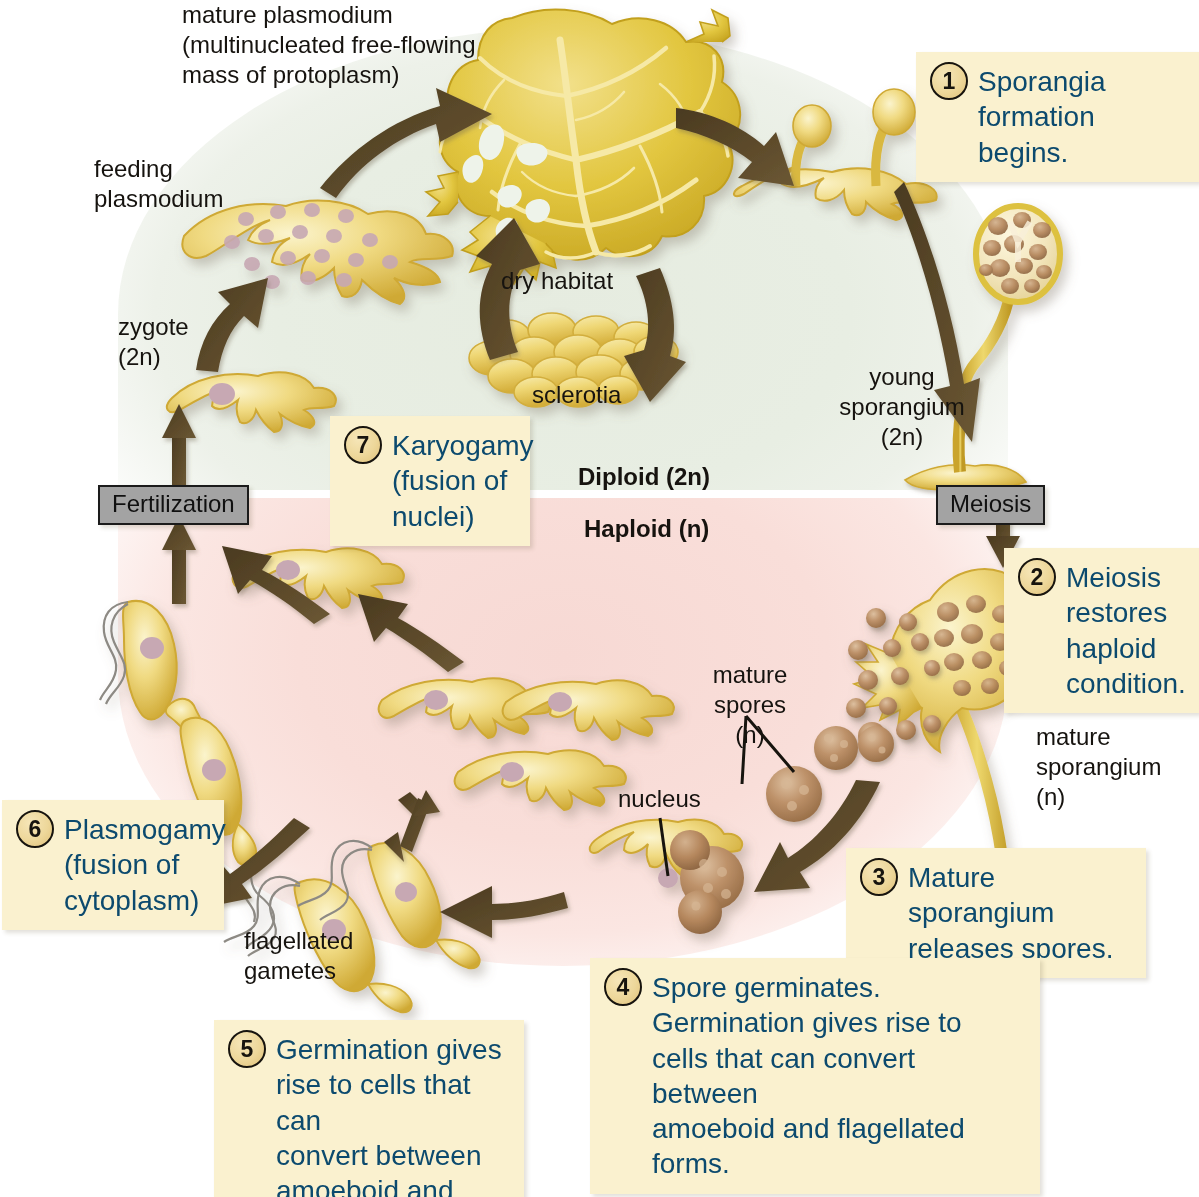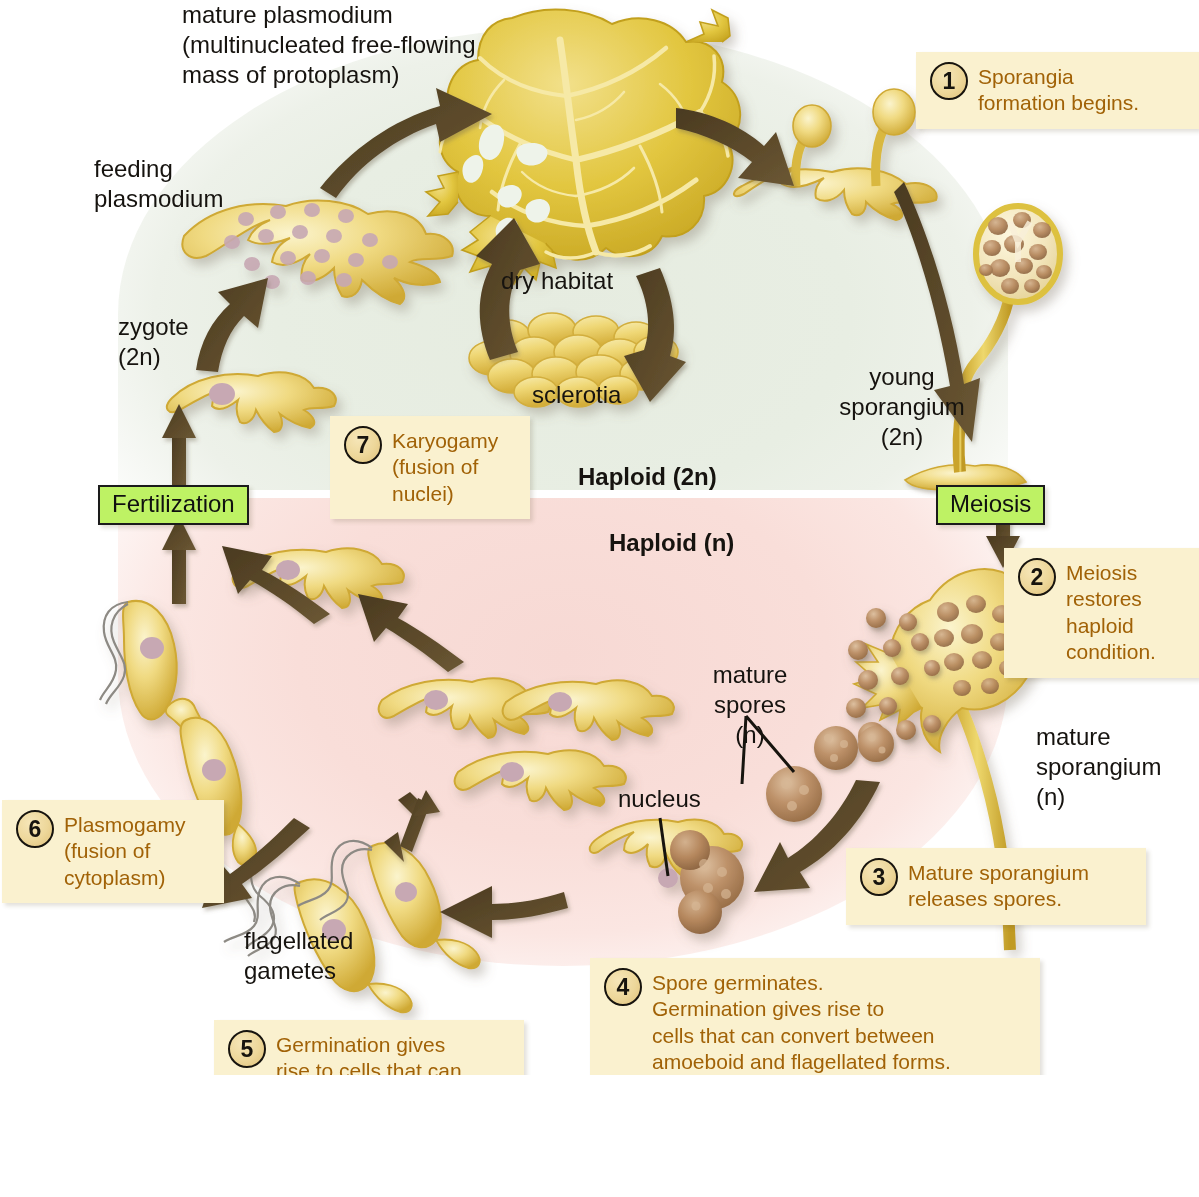--- a/index.html
+++ b/index.html
@@ -3,21 +3,21 @@
 <meta charset="utf-8">
 <title>Plasmodial Slime Mold Life Cycle</title>
 <style>
   html,body{margin:0;padding:0;background:#fff;}
   body{
     font-family:"Liberation Sans","DejaVu Sans",sans-serif;
     -webkit-font-smoothing:antialiased;
   }
   #stage{
     position:relative;
-    width:1199px;height:1075px;
+    width:1199px;height:1197px;
     background:#ffffff;
     overflow:hidden;
   }
   
   .zone{position:absolute;}
   #diploid-zone{
     left:118px; top:28px; width:890px; height:462px;
     background:radial-gradient(ellipse 62% 78% at 50% 62%, #e6ece0 0%, #e8eee3 52%, #edf1e9 74%, rgba(243,246,241,0) 100%);
     border-radius:50% 50% 0 0 / 62% 62% 0 0;
   }
@@ -41,40 +41,40 @@
     position:absolute;
     background:#faf1cf;
     box-shadow:3px 3px 4px rgba(90,80,40,.17);
     padding:10px 16px 12px 14px;
     box-sizing:border-box;
     display:flex;
     align-items:flex-start;
     gap:10px;
   }
   .callout .ctext{
-    font-size:21px;
+    font-size:28px;
     line-height:1.26;
-    color:#a16207;
+    color:#0c4a6e;
     white-space:pre-line;
     padding-top:2px;
   }
   .stepnum{
     flex:0 0 auto;
     width:38px;height:38px;border-radius:50%;
     border:2.2px solid #17140e;
     background:radial-gradient(circle at 36% 32%, #f6e6b8 0%, #edd79a 55%, #e0c179 100%);
     color:#17140e;
     font-size:23px;font-weight:bold;
     display:flex;align-items:center;justify-content:center;
     box-sizing:border-box;
   }
   
   .procbox{
     position:absolute;
-    background:#bef264;
+    background:#a3a3a3;
     border:2px solid #1b1b1b;
     box-shadow:3px 3px 4px rgba(90,80,40,.18);
     font-size:24px;color:#101010;
     padding:3px 12px 5px;
     box-sizing:border-box;
     text-align:center;
     white-space:nowrap;
   }
   
   #art{position:absolute;left:0;top:0;width:1199px;height:1197px;pointer-events:none;}
@@ -524,23 +524,23 @@
   <div class="lbl center" style="left:690px;top:660px;width:120px;">mature
 spores
 (n)</div>
 
 
   <div class="lbl" style="left:618px;top:784px;width:120px;">nucleus</div>
 
   <div class="lbl" style="left:244px;top:926px;width:170px;">flagellated
 gametes</div>
 
-  <div class="lbl bold" style="left:578px;top:462px;">Haploid (2n)</div>
-
-  <div class="lbl bold" style="left:584px;top:528px;margin-left:25px;">Haploid (n)</div>
+  <div class="lbl bold" style="left:578px;top:462px;">Diploid (2n)</div>
+
+  <div class="lbl bold" style="left:584px;top:514px;">Haploid (n)</div>
 
   <div class="procbox" style="left:98px;top:485px;">Fertilization</div>
 
   <div class="procbox" style="left:936px;top:485px;">Meiosis</div>
 
   <div class="callout" style="left:916px;top:52px;width:283px;">
     <div class="stepnum">1</div>
     <div class="ctext">Sporangia
 formation begins.</div>
   </div>

